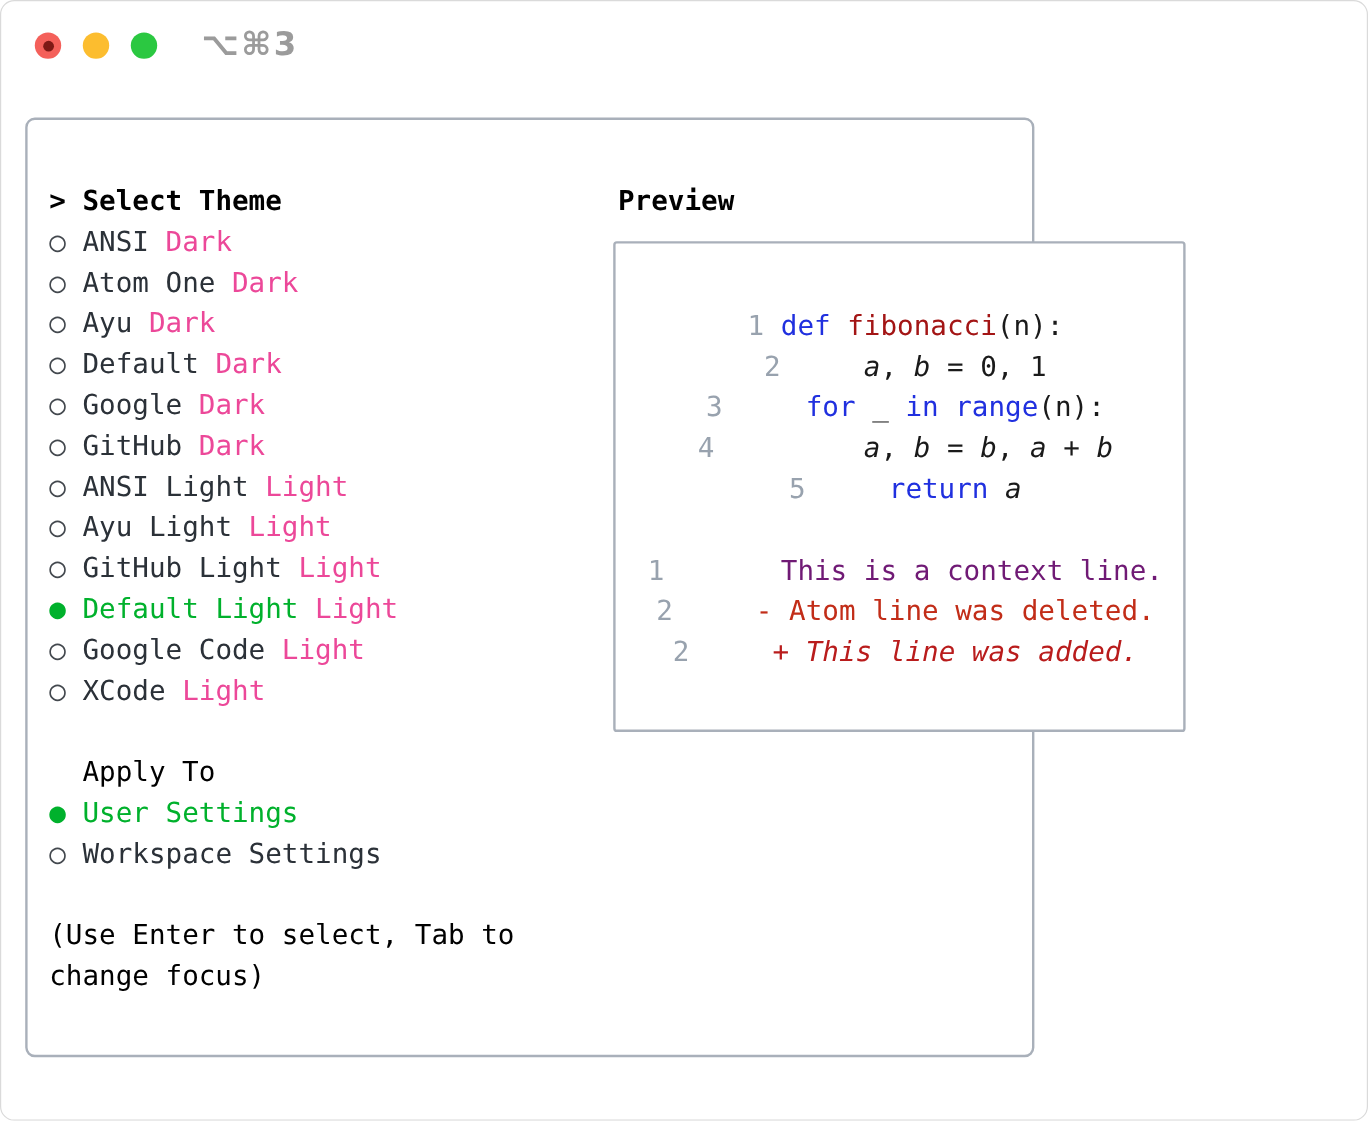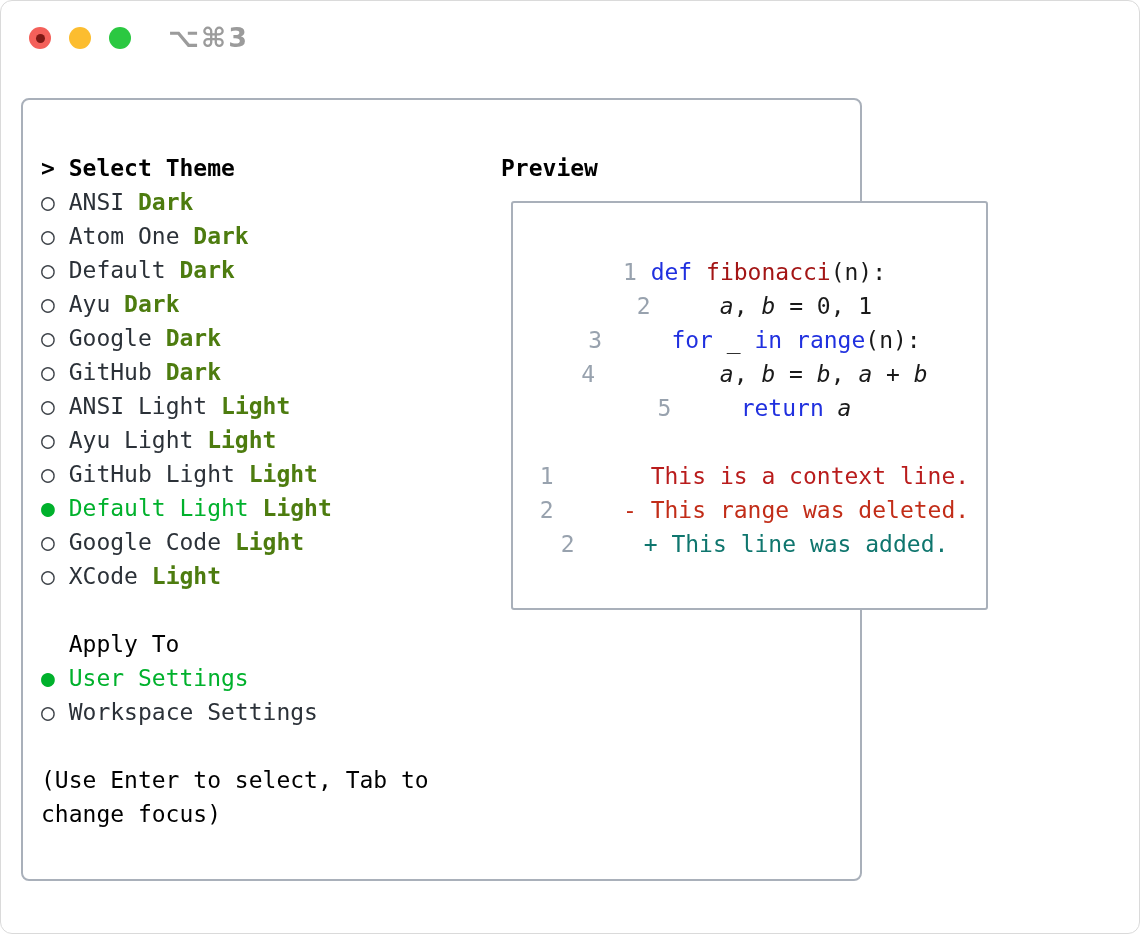--- a/index.html
+++ b/index.html
@@ -28,43 +28,43 @@
     position:absolute;left:20px;top:97px;width:841px;height:783px;
     border:2px solid #a9b0ba;border-radius:8px;box-sizing:border-box;background:#fff;
   }
   .left-col{position:absolute;left:18px;top:51px;font-size:23px;line-height:34px;}
   .row{white-space:pre;height:34px;}
   .hdr{font-weight:bold;color:#000000;}
   .radio{color:#43484e;}
   .radio.sel{color:#00b12c;}
   .name{color:#2b3138;margin-top:40px;}
   .row.selected .name{color:#00b12c;}
-  .variant{color:#4d7c0f;font-weight:bold;}
+  .variant{color:#ec4899;}
   .blank-row{height:34px;}
   .apply-hdr{padding-left:2ch;color:#000000;}
   .help{color:#000000;}
   
   .preview-hdr{
-    position:absolute;left:478px;top:51px;font-size:23px;line-height:34px;
+    position:absolute;left:492px;top:51px;font-size:23px;line-height:34px;
     font-weight:bold;color:#000000;white-space:pre;
   }
   .pbox{
     position:absolute;left:488px;top:101px;width:477px;height:409px;
     border:2px solid #a9b0ba;border-radius:3px;box-sizing:border-box;
     padding:18px 0 0 10px;overflow:hidden;background:#fff;text-align:center;
   }
   .pline{white-space:pre;height:34px;line-height:34px;font-size:23px;}
   .lnum{color:#98a2ae;}
   .kw{color:#2030df;}
   .fn{color:#a31515;}
   .txt{color:#1a1a1a;}
   .var{color:#1a1a1a;font-style:italic;}
-  .ctx{color:#b91c1c;margin-top:44px;}
+  .ctx{color:#701a75;margin-top:44px;}
   .del{color:#c22d18;}
-  .add{color:#0f766e;}
+  .add{color:#b91c1c;font-style:italic;}
 </style>
 </head>
 <body>
 
 <div class="window">
 
   <div class="titlebar">
     <div class="dot dot-close">
       <span class="inner"></span>
     </div>
@@ -73,22 +73,22 @@
     <div class="tb-label">⌥⌘3</div>
   </div>
 
   <div class="panel">
 
     <div class="left-col">
       <div class="row"><span class="hdr">&gt; </span><span class="hdr">Select Theme</span></div>
       <div id="theme-list">
           <div class="row"><span class="radio">○ </span><span class="name">ANSI</span><span class="variant"> Dark</span></div>
           <div class="row"><span class="radio">○ </span><span class="name">Atom One</span><span class="variant"> Dark</span></div>
+          <div class="row"><span class="radio">○ </span><span class="name">Ayu</span><span class="variant"> Dark</span></div>
           <div class="row"><span class="radio">○ </span><span class="name">Default</span><span class="variant"> Dark</span></div>
-          <div class="row"><span class="radio">○ </span><span class="name">Ayu</span><span class="variant"> Dark</span></div>
           <div class="row"><span class="radio">○ </span><span class="name">Google</span><span class="variant"> Dark</span></div>
           <div class="row"><span class="radio">○ </span><span class="name">GitHub</span><span class="variant"> Dark</span></div>
           <div class="row"><span class="radio">○ </span><span class="name">ANSI Light</span><span class="variant"> Light</span></div>
           <div class="row"><span class="radio">○ </span><span class="name">Ayu Light</span><span class="variant"> Light</span></div>
           <div class="row"><span class="radio">○ </span><span class="name">GitHub Light</span><span class="variant"> Light</span></div>
           <div class="row selected"><span class="radio sel">● </span><span class="name">Default Light</span><span class="variant"> Light</span></div>
           <div class="row"><span class="radio">○ </span><span class="name">Google Code</span><span class="variant"> Light</span></div>
           <div class="row"><span class="radio">○ </span><span class="name">XCode</span><span class="variant"> Light</span></div>
         </div>
       <div class="blank-row"></div>
@@ -106,18 +106,18 @@
 
     <div class="pbox" id="preview-box">
         <div class="pline"><span class="lnum">  </span></div>
         <div class="pline"><span class="lnum">1 </span><span class="kw">def</span><span class="txt"> </span><span class="fn">fibonacci</span><span class="txt">(n):</span></div>
         <div class="pline"><span class="lnum">2 </span><span class="txt">    </span><span class="var">a</span><span class="txt">, </span><span class="var">b</span><span class="txt"> = 0, 1</span></div>
         <div class="pline"><span class="lnum">3 </span><span class="txt">    </span><span class="kw">for</span><span class="txt"> _ </span><span class="kw">in</span><span class="txt"> </span><span class="kw">range</span><span class="txt">(n):</span></div>
         <div class="pline"><span class="lnum">4 </span><span class="txt">        </span><span class="var">a</span><span class="txt">, </span><span class="var">b</span><span class="txt"> = </span><span class="var">b</span><span class="txt">, </span><span class="var">a</span><span class="txt"> + </span><span class="var">b</span></div>
         <div class="pline"><span class="lnum">5 </span><span class="txt">    </span><span class="kw">return</span><span class="txt"> </span><span class="var">a</span></div>
         <div class="pline"><span class="lnum">  </span></div>
         <div class="pline"><span class="lnum">1 </span><span class="ctx">      This is a context line.</span></div>
-        <div class="pline"><span class="lnum">2 </span><span class="del">    - This range was deleted.</span></div>
+        <div class="pline"><span class="lnum">2 </span><span class="del">    - Atom line was deleted.</span></div>
         <div class="pline"><span class="lnum">2 </span><span class="add">    + This line was added.</span></div>
       </div>
 
   </div>
 </div>
 
 </body></html>

